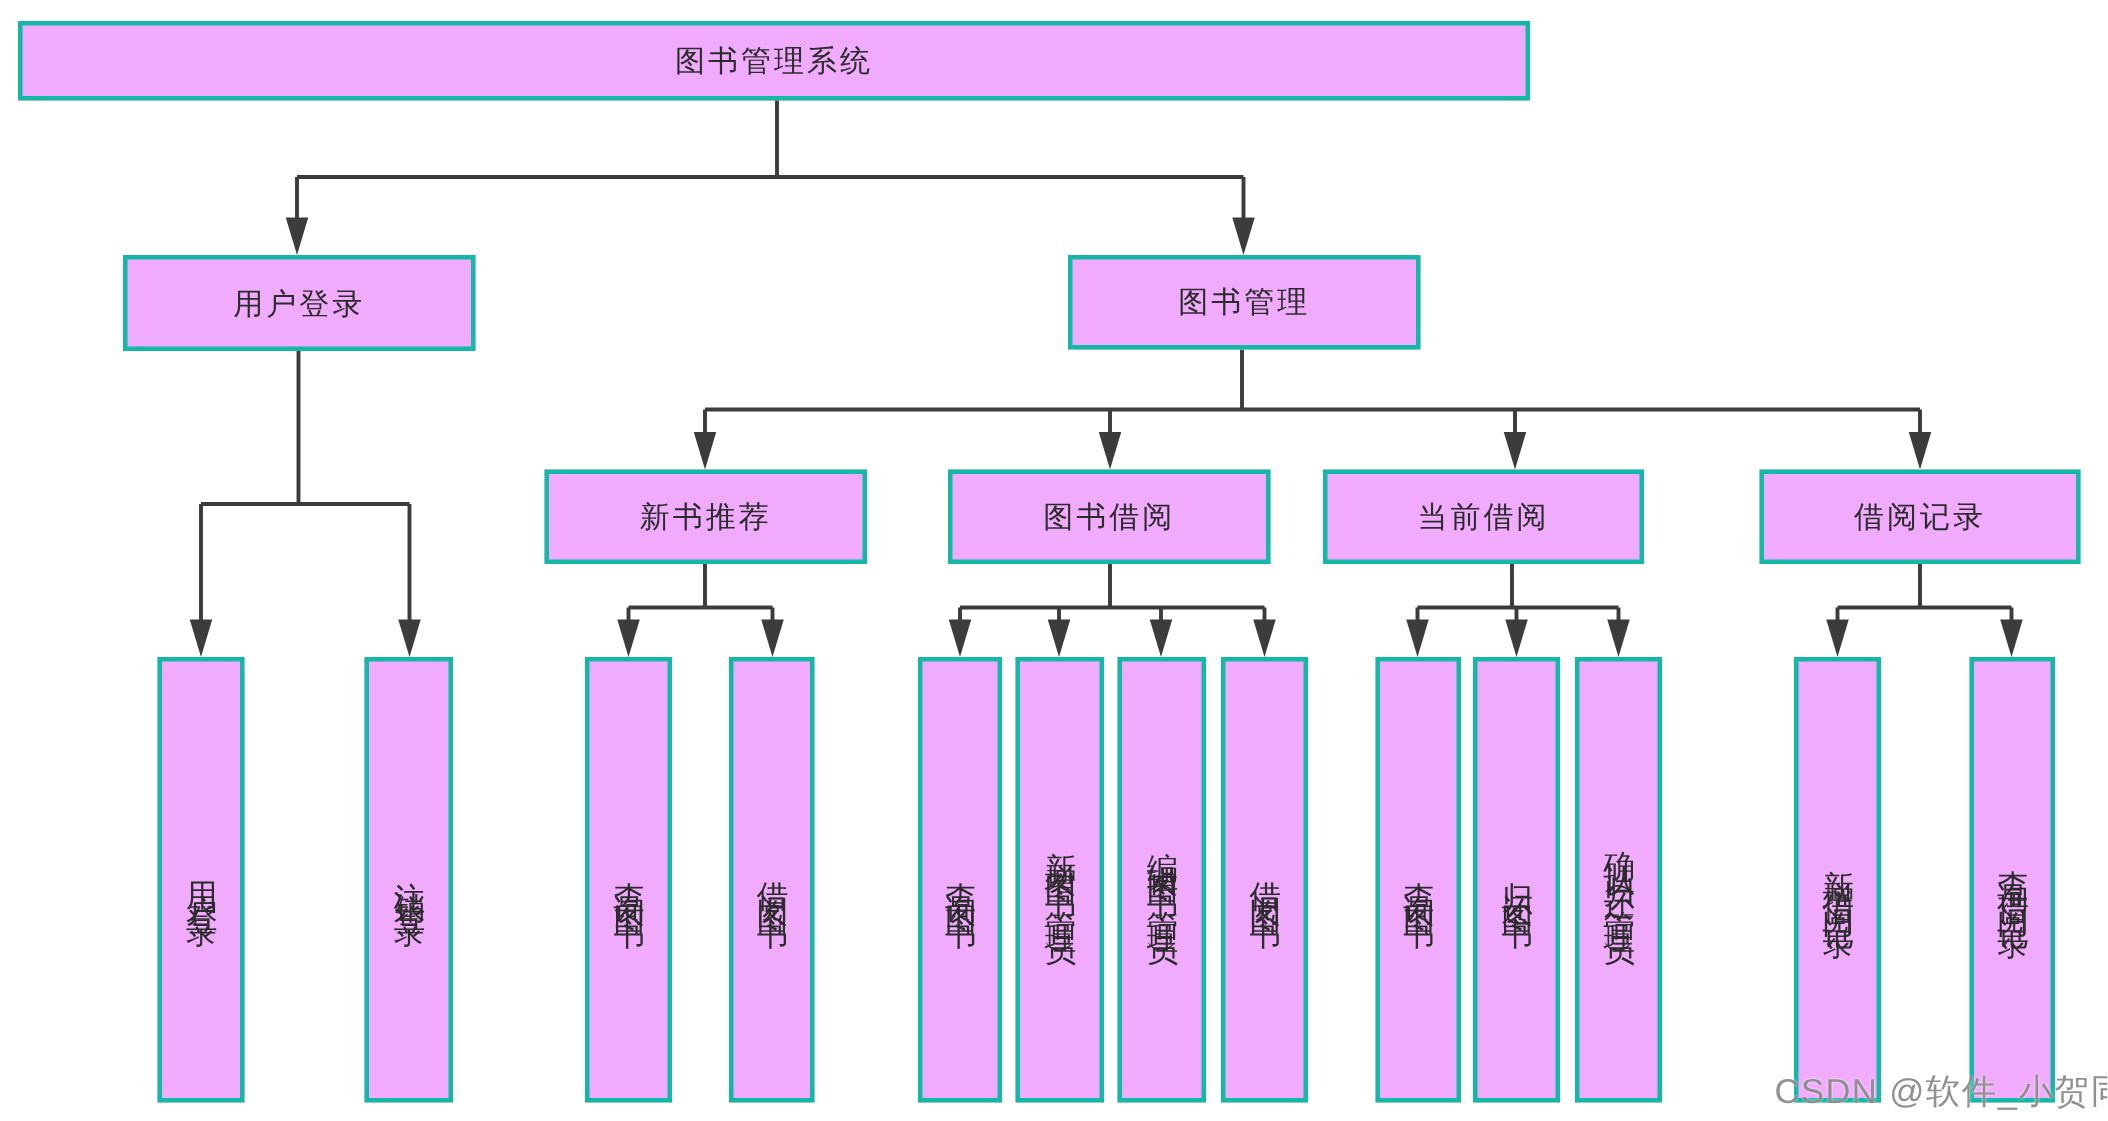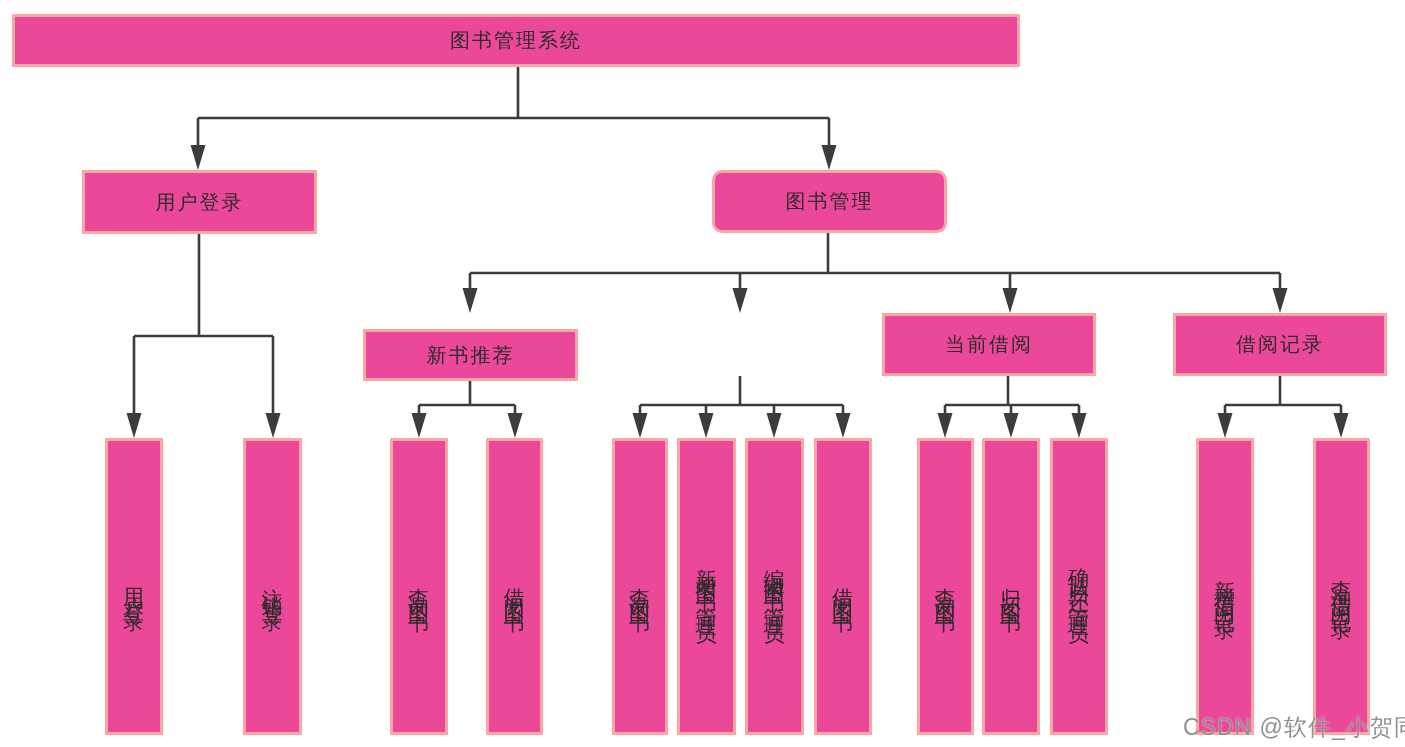--- a/index.html
+++ b/index.html
@@ -12,22 +12,22 @@
     font-family: "Liberation Sans", sans-serif;
   }
   .connectors {
     position: absolute;
     left: 0; top: 0;
     width: 1405px; height: 747px;
   }
   .node {
     position: absolute;
     box-sizing: border-box;
-    background: #ec4899;
-    border: 3px solid #fca5a5;
+    background: #f0abfc;
+    border: 3px solid #14b8a6;
     display: flex;
     align-items: center;
     justify-content: center;
     color: #2b2b2b;
   }
   .hlabel {
     font-size: 20px;
     letter-spacing: 2px;
     white-space: nowrap;
   }
@@ -101,26 +101,29 @@
     </g>
   </svg>
 
   <div class="node" style="left:12px; top:14px; width:1008px; height:53px;">
     <span class="hlabel">图书管理系统</span>
   </div>
 
   <div class="node" style="left:82px; top:170px; width:235px; height:64px;">
     <span class="hlabel">用户登录</span>
   </div>
-  <div class="node" style="left:712px; top:170px; width:235px; height:63px;border-radius:10px;">
+  <div class="node" style="left:712px; top:170px; width:235px; height:63px;">
     <span class="hlabel">图书管理</span>
   </div>
 
-  <div class="node" style="left:363px; top:313px; width:215px; height:52px;margin-top:16px;">
+  <div class="node" style="left:363px; top:313px; width:215px; height:63px;">
     <span class="hlabel">新书推荐</span>
+  </div>
+  <div class="node" style="left:632px; top:313px; width:215px; height:63px;">
+    <span class="hlabel">图书借阅</span>
   </div>
   <div class="node" style="left:882px; top:313px; width:214px; height:63px;">
     <span class="hlabel">当前借阅</span>
   </div>
   <div class="node" style="left:1173px; top:313px; width:214px; height:63px;">
     <span class="hlabel">借阅记录</span>
   </div>
 
   <div class="node" style="left:105px; top:438px; width:58px; height:297px;">
     <span class="vtext">用户登录</span>

